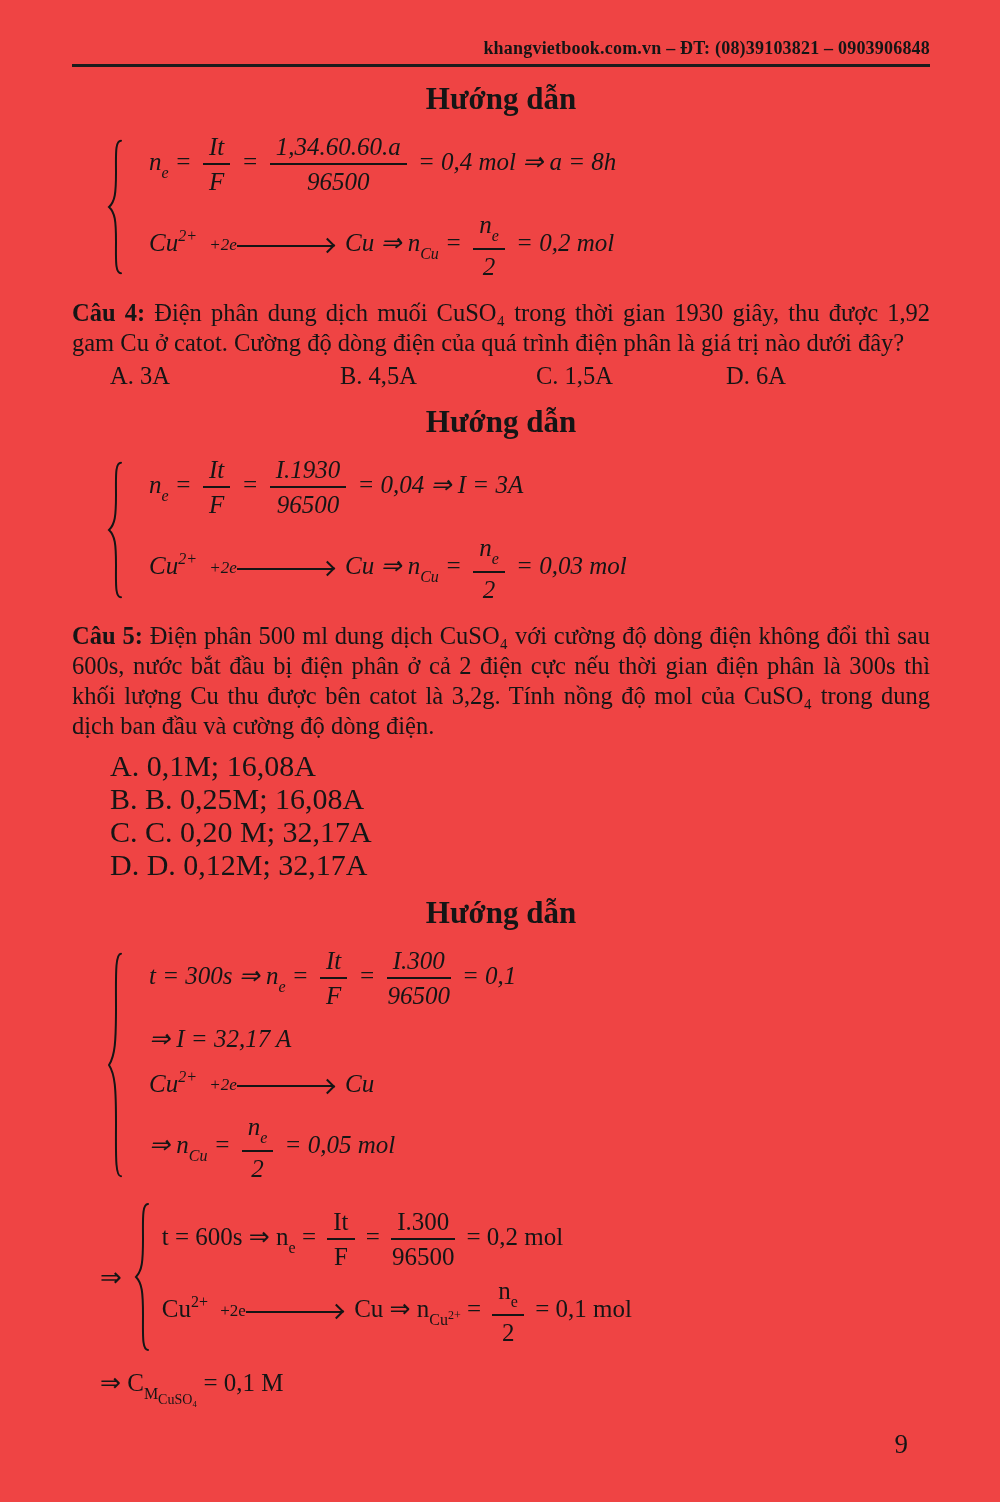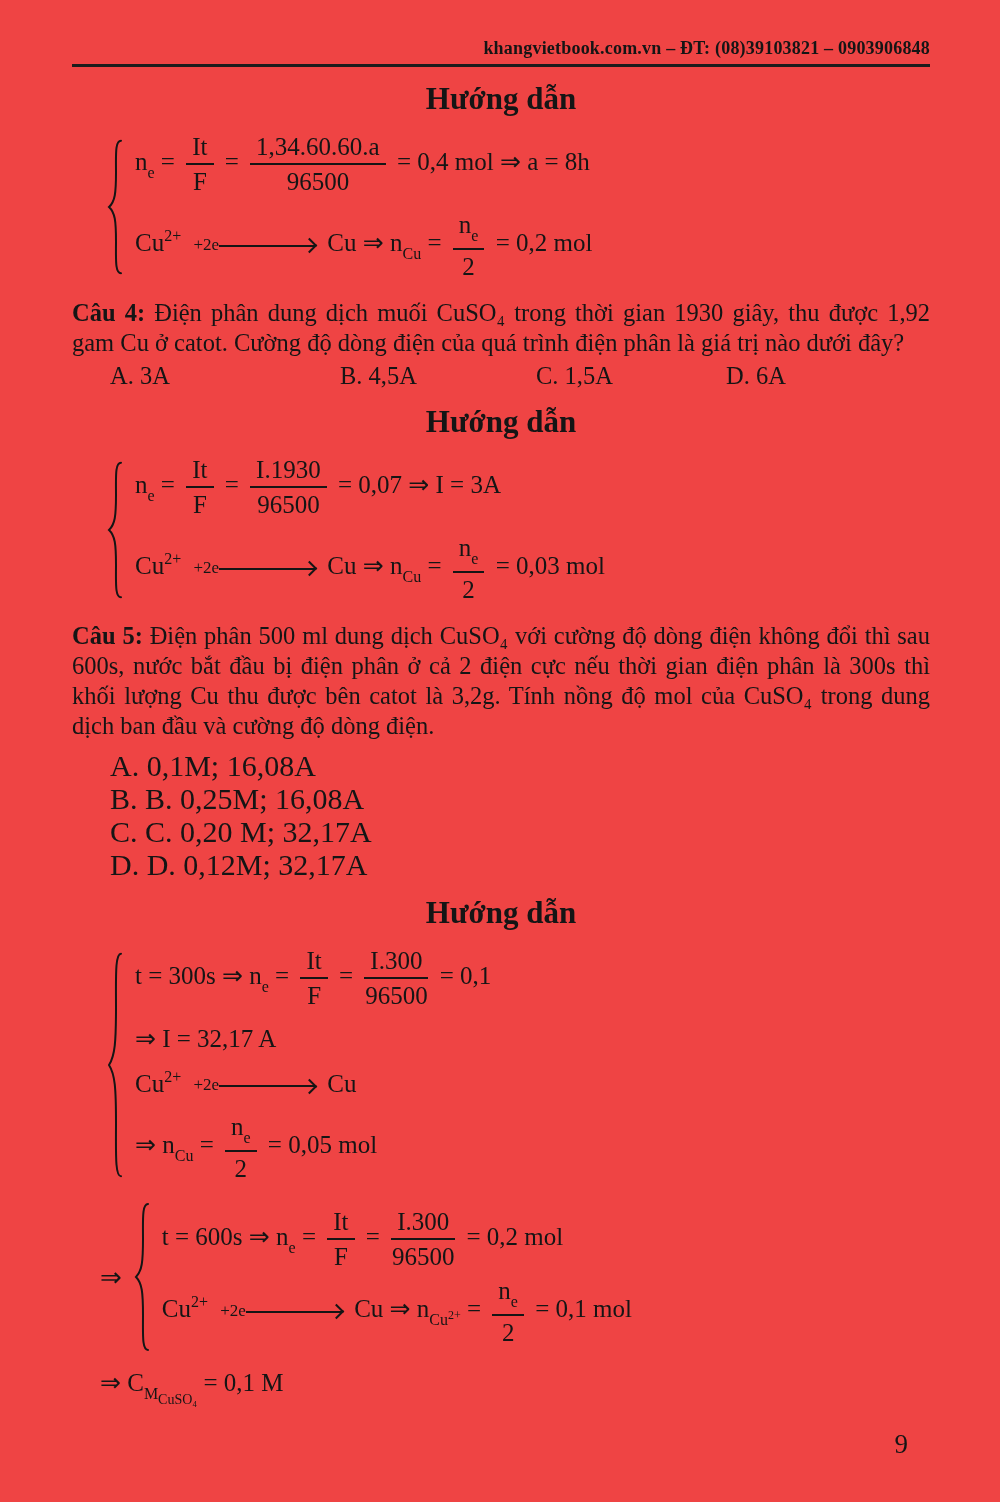--- a/index.html
+++ b/index.html
@@ -29,21 +29,21 @@
   
   .opt-row { display:flex; font-size:24.5px; margin:4px 0 0 38px; }
   .opt-row .opt { display:inline-block; }
   .opt-row .opt:nth-child(1){ width:230px; }
   .opt-row .opt:nth-child(2){ width:196px; }
   .opt-row .opt:nth-child(3){ width:190px; }
   .opt-list { font-size:30px; line-height:33px; margin:8px 0 0 38px; }
   .attrib { text-align:right; font-size:24.5px; margin-top:4px; }
 
   
-  .sol { display:flex; align-items:center; gap:10px; margin:8px 0 10px 33px; }
+  .sol { display:flex; align-items:center; gap:24px; margin:8px 0 10px 33px;font-style:italic; }
   .sol .lines { display:flex; flex-direction:column; justify-content:space-around; }
   .brace { width:20px; flex:0 0 20px; }
   .fline { font-size:25px; white-space:nowrap; line-height:1; margin:9px 0; }
   .frac { display:inline-flex; flex-direction:column; align-items:center; vertical-align:middle; margin:0 5px; }
   .frac .num { align-self:stretch; text-align:center; border-bottom:2px solid #151515; padding:0 6px 4px 6px; }
   .frac .den { padding-top:4px; }
   .sb { font-size:16px; vertical-align:-8px; }
   .sp { font-size:16px; vertical-align:10px; }
   .sbsp { font-size:12px; vertical-align:-2px; }
   .sb2 { font-size:14px; vertical-align:-13px; }
@@ -127,21 +127,21 @@
         <span>=</span>
         <span class="frac">
             <span class="num">It</span>
             <span class="den">F</span>
           </span>
         <span>=</span>
         <span class="frac">
             <span class="num">I.1930</span>
             <span class="den">96500</span>
           </span>
-        <span>= 0,07 ⇒ I = 3A</span>
+        <span>= 0,04 ⇒ I = 3A</span>
       </div>
       <div class="fline">
         <span>Cu</span><span class="sp">2+</span>
         <span class="rxn">
             <span class="rlbl">+2e</span>
             <span class="shaft"></span>
           </span>
         <span>Cu ⇒ n</span><span class="sb">Cu</span>
         <span>=</span>
         <span class="frac">

